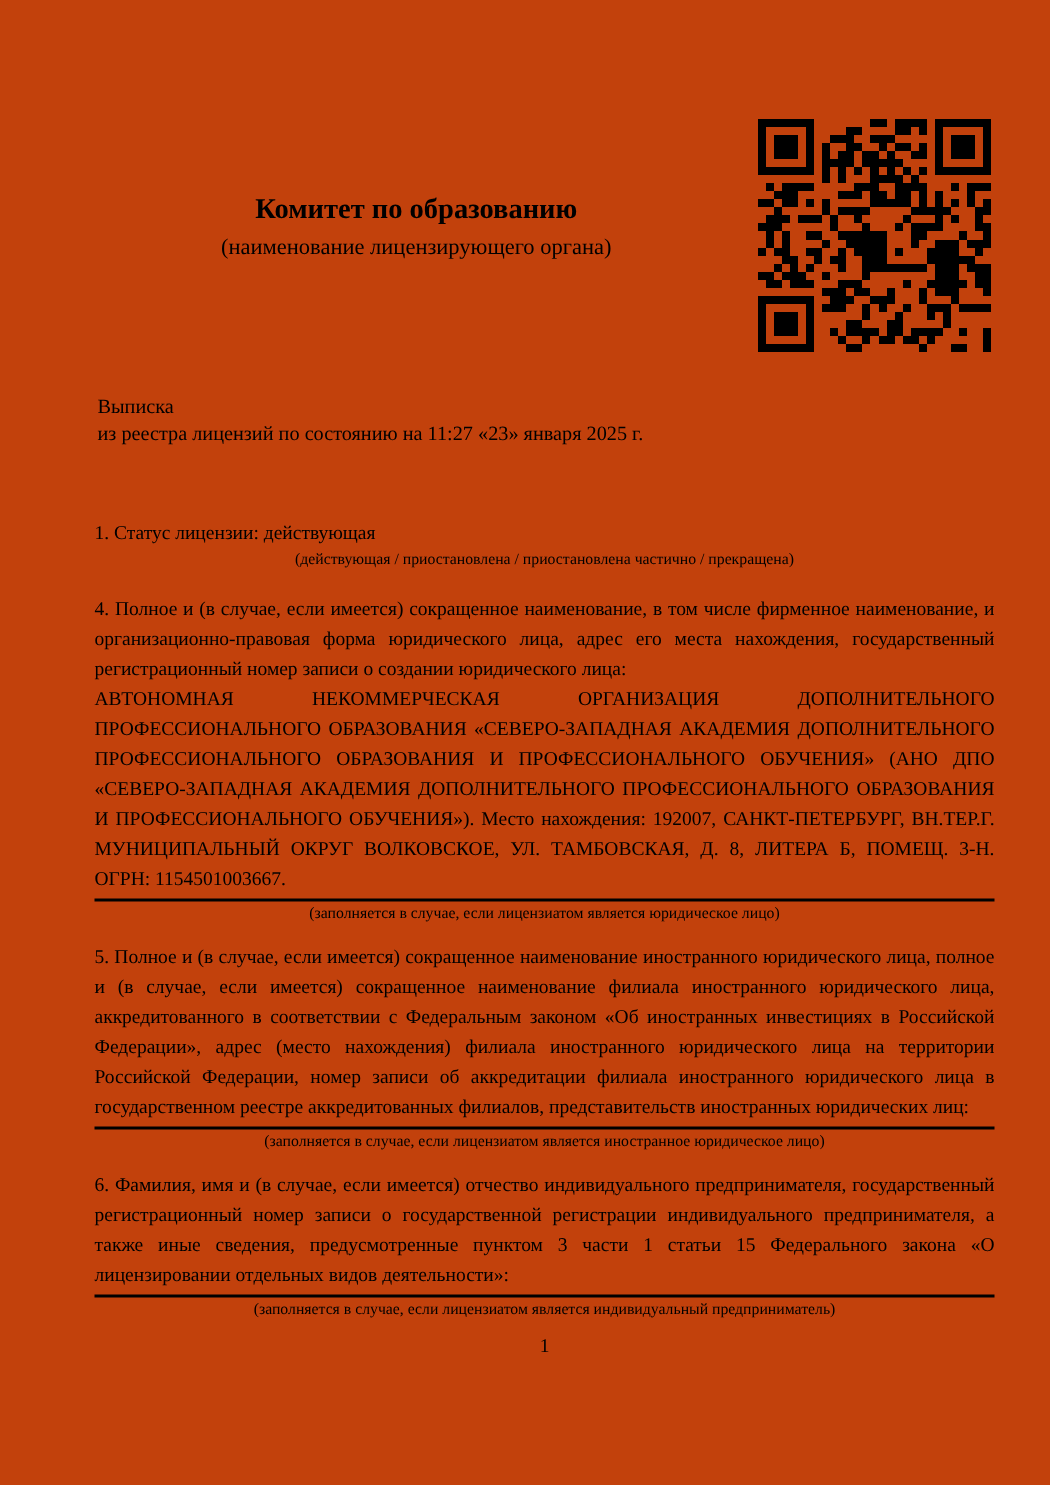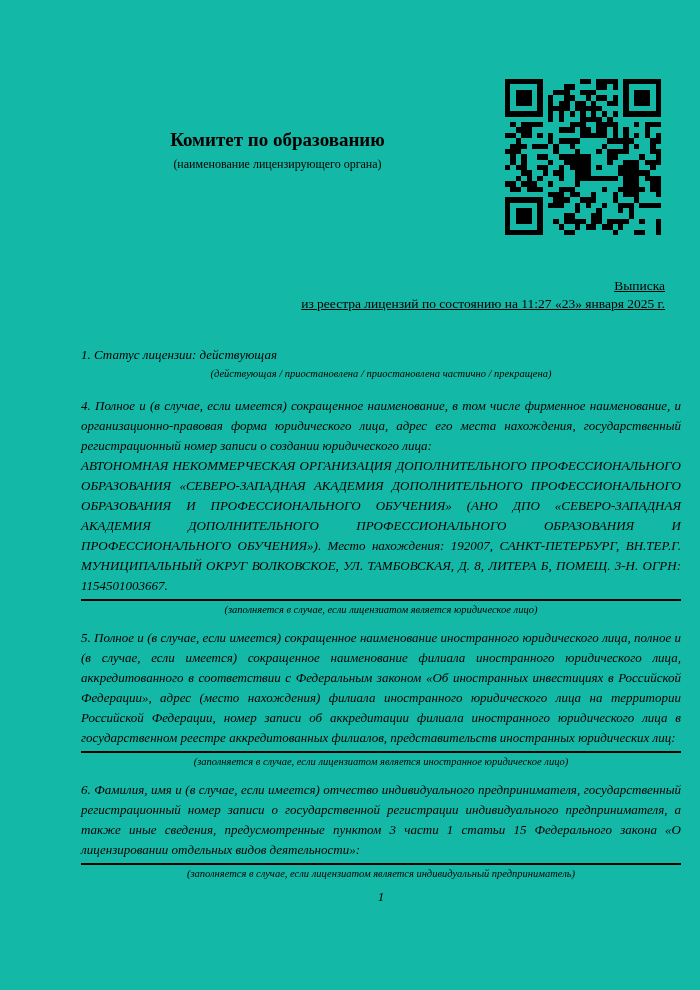--- a/index.html
+++ b/index.html
@@ -1,54 +1,52 @@
 <!DOCTYPE html>
 <html lang="ru"><head>
 <meta charset="utf-8">
 <style>
   html, body { margin: 0; padding: 0; background: #ffffff; }
   .page {
     position: relative;
     width: 700px;
     height: 990px;
-    background: #14b8a6;
+    background: #c2410c;
     color: #000000;
     font-family: "Liberation Serif", "DejaVu Serif", serif;
     overflow: hidden;
   }
   
   .org-block {
     position: absolute;
     left: 65px; top: 128px; width: 425px;
     text-align: center;
   }
   .org-title { font-size: 19px; font-weight: bold; line-height: 24px; }
-  .org-caption { font-size: 12px; margin-top: 5px; }
+  .org-caption { font-size: 15px; margin-top: 5px; }
   .qr {
     position: absolute;
     left: 505px; top: 79px;
     width: 156px; height: 156px;
     display: block;
   }
   
   .doc-title {
     position: absolute;
-    left: 65px; top: 277px; width: 600px;
-    text-align: right;
+    left: 65px; top: 262px; width: 600px;
+    text-align: left;
     font-size: 13.5px;
     line-height: 18px;
-    text-decoration: underline;
   }
   
   .main {
     position: absolute;
-    left: 81px; top: 345px; width: 600px;
+    left: 63px; top: 345px; width: 600px;
     font-size: 13px;
     line-height: 20px;
-    font-style: italic;
   }
   .line-item { margin: 0; }
   .para { margin: 0; text-align: justify; }
   .note {
     font-size: 10.5px;
     line-height: 13px;
     text-align: center;
     margin-top: 2px;
   }
   .rule {

